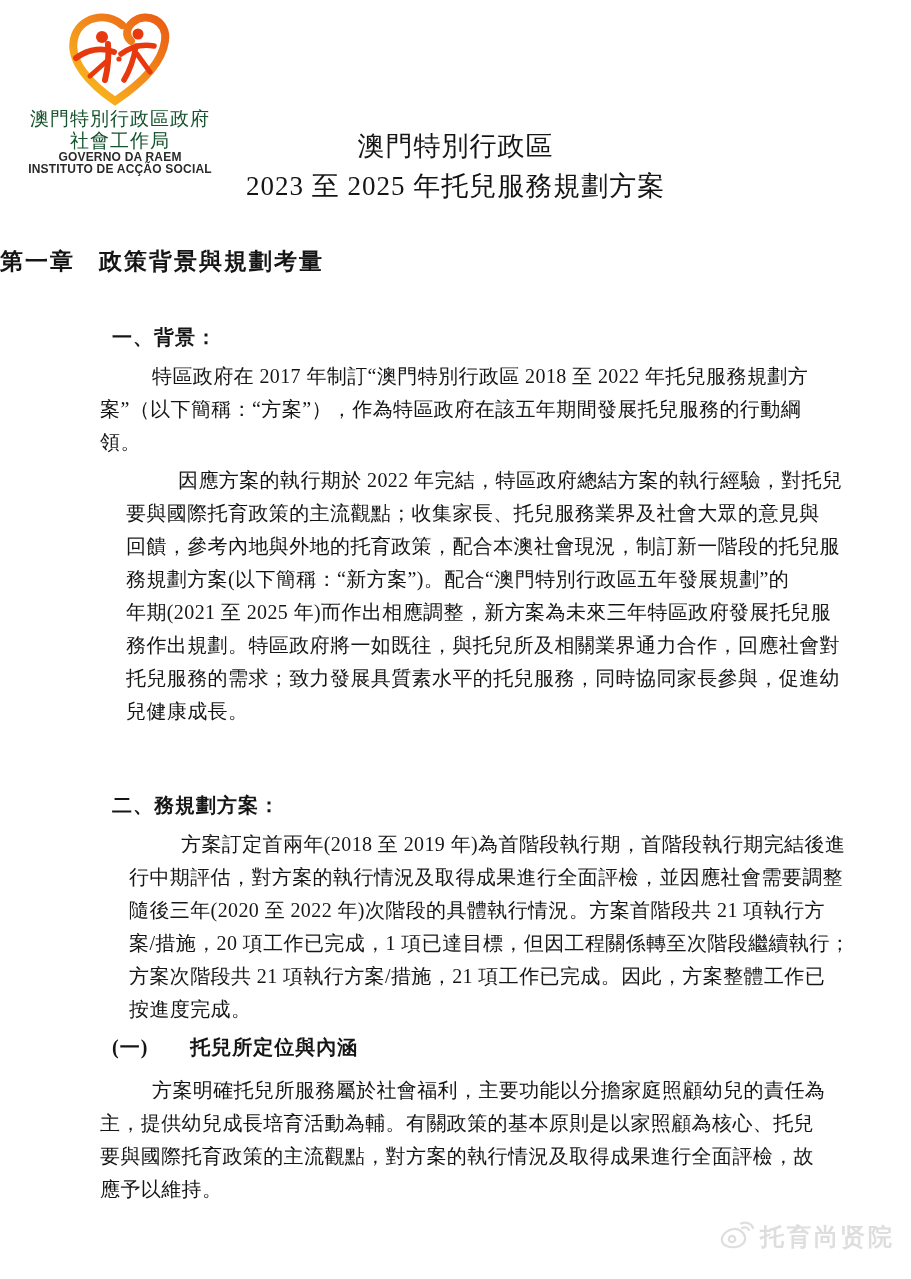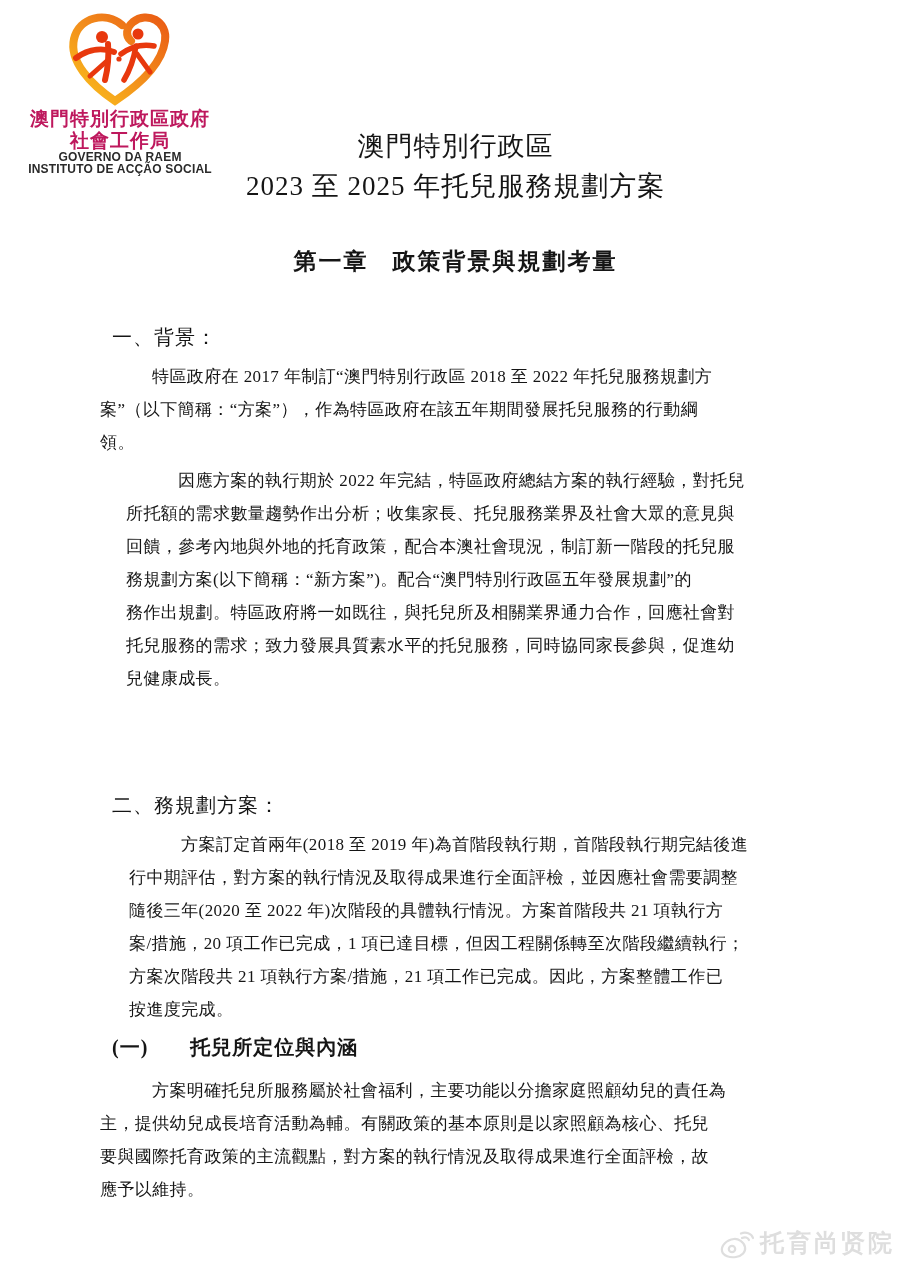--- a/index.html
+++ b/index.html
@@ -17,25 +17,25 @@
   .logo-block {
     position: absolute;
     left: 20px;
     top: 10px;
     width: 200px;
     text-align: center;
     font-family: "Liberation Sans", "DejaVu Sans", sans-serif;
   }
   .logo-heart { display: block; margin: 0 auto; }
   .org-zh {
-    font-weight: bold;
+    font-weight: normal;
     font-size: 19px;
     line-height: 22px;
     letter-spacing: 1px;
-    color: #be185d;
+    color: #14532d;
     white-space: nowrap;
   }
   .org-pt {
     font-weight: bold;
     font-size: 12px;
     line-height: 11.5px;
     letter-spacing: 0.2px;
     color: #2a2a2a;
     white-space: nowrap;
   }
@@ -51,35 +51,35 @@
     line-height: 40px;
     letter-spacing: 1px;
     white-space: nowrap;
   }
 
   
   .chapter {
     position: absolute;
     left: 0; right: 0;
     top: 246px;
-    text-align: center;
+    text-align: left;
     font-size: 23px;
     font-weight: bold;
     letter-spacing: 2px;
     white-space: nowrap;
     font-family: Liberation Mono, monospace;
   }
   .chapter .chapter-text { margin-left: 24px; }
 
   
   .sec-heading {
     position: absolute;
     left: 112px;
     font-size: 20px;
-    font-weight: normal;
+    font-weight: bold;
     letter-spacing: 1px;
     white-space: nowrap;
   }
   .sec-heading.s1 { top: 324px; }
   .sec-heading.s2 { top: 792px; }
 
   .sub-heading {
     position: absolute;
     left: 112px;
     top: 1034px;
@@ -88,38 +88,38 @@
     letter-spacing: 1px;
     white-space: nowrap;
   }
   .sub-heading .sub-text { margin-left: 42px; margin-top: 28px; }
 
   
   .para {
     position: absolute;
     left: 100px;
     width: 720px;
-    font-size: 17px;
+    font-size: 20px;
     line-height: 33px;
     letter-spacing: 0.4px;
   }
   .para .line { white-space: nowrap; }
   .para .line:first-child { text-indent: 52px; }
   .para.p1 { top: 360px; }
   .para.p2 { top: 464px; margin-left: 26px; }
   .para.p3 { top: 828px; margin-left: 29px; }
   .para.p4 { top: 1074px; }
 
   
   .watermark {
     position: absolute;
     right: 16px;
-    bottom: 20px;
+    bottom: 26px;
     display: flex;
-    align-items: flex-end;
+    align-items: flex-start;
     gap: 6px;
     color: #dedede;
     font-family: "Liberation Sans", "DejaVu Sans", sans-serif;
     font-size: 24px;
     font-weight: bold;
     letter-spacing: 3px;
     white-space: nowrap;
     user-select: none;
   }
 </style>
@@ -170,23 +170,24 @@
   </div>
 
   <div class="sec-heading s1">一、背景：</div>
   <div class="para p1">
       <div class="line">特區政府在 2017 年制訂“澳門特別行政區 2018 至 2022 年托兒服務規劃方</div>
       <div class="line">案”（以下簡稱：“方案”），作為特區政府在該五年期間發展托兒服務的行動綱</div>
       <div class="line">領。</div>
     </div>
   <div class="para p2">
       <div class="line">因應方案的執行期於 2022 年完結，特區政府總結方案的執行經驗，對托兒</div>
-      <div class="line">所托額的需求數量趨勢作出分析；收集家長、托兒服務業界及社會大眾的意見與</div>
+      <div class="line">要與國際托育政策的主流觀點；收集家長、托兒服務業界及社會大眾的意見與</div>
       <div class="line">回饋，參考內地與外地的托育政策，配合本澳社會現況，制訂新一階段的托兒服</div>
       <div class="line">務規劃方案(以下簡稱：“新方案”)。配合“澳門特別行政區五年發展規劃”的</div>
+      <div class="line">年期(2021 至 2025 年)而作出相應調整，新方案為未來三年特區政府發展托兒服</div>
       <div class="line">務作出規劃。特區政府將一如既往，與托兒所及相關業界通力合作，回應社會對</div>
       <div class="line">托兒服務的需求；致力發展具質素水平的托兒服務，同時協同家長參與，促進幼</div>
       <div class="line">兒健康成長。</div>
     </div>
 
   <div class="sec-heading s2">二、務規劃方案：</div>
   <div class="para p3">
       <div class="line">方案訂定首兩年(2018 至 2019 年)為首階段執行期，首階段執行期完結後進</div>
       <div class="line">行中期評估，對方案的執行情況及取得成果進行全面評檢，並因應社會需要調整</div>
       <div class="line">隨後三年(2020 至 2022 年)次階段的具體執行情況。方案首階段共 21 項執行方</div>

